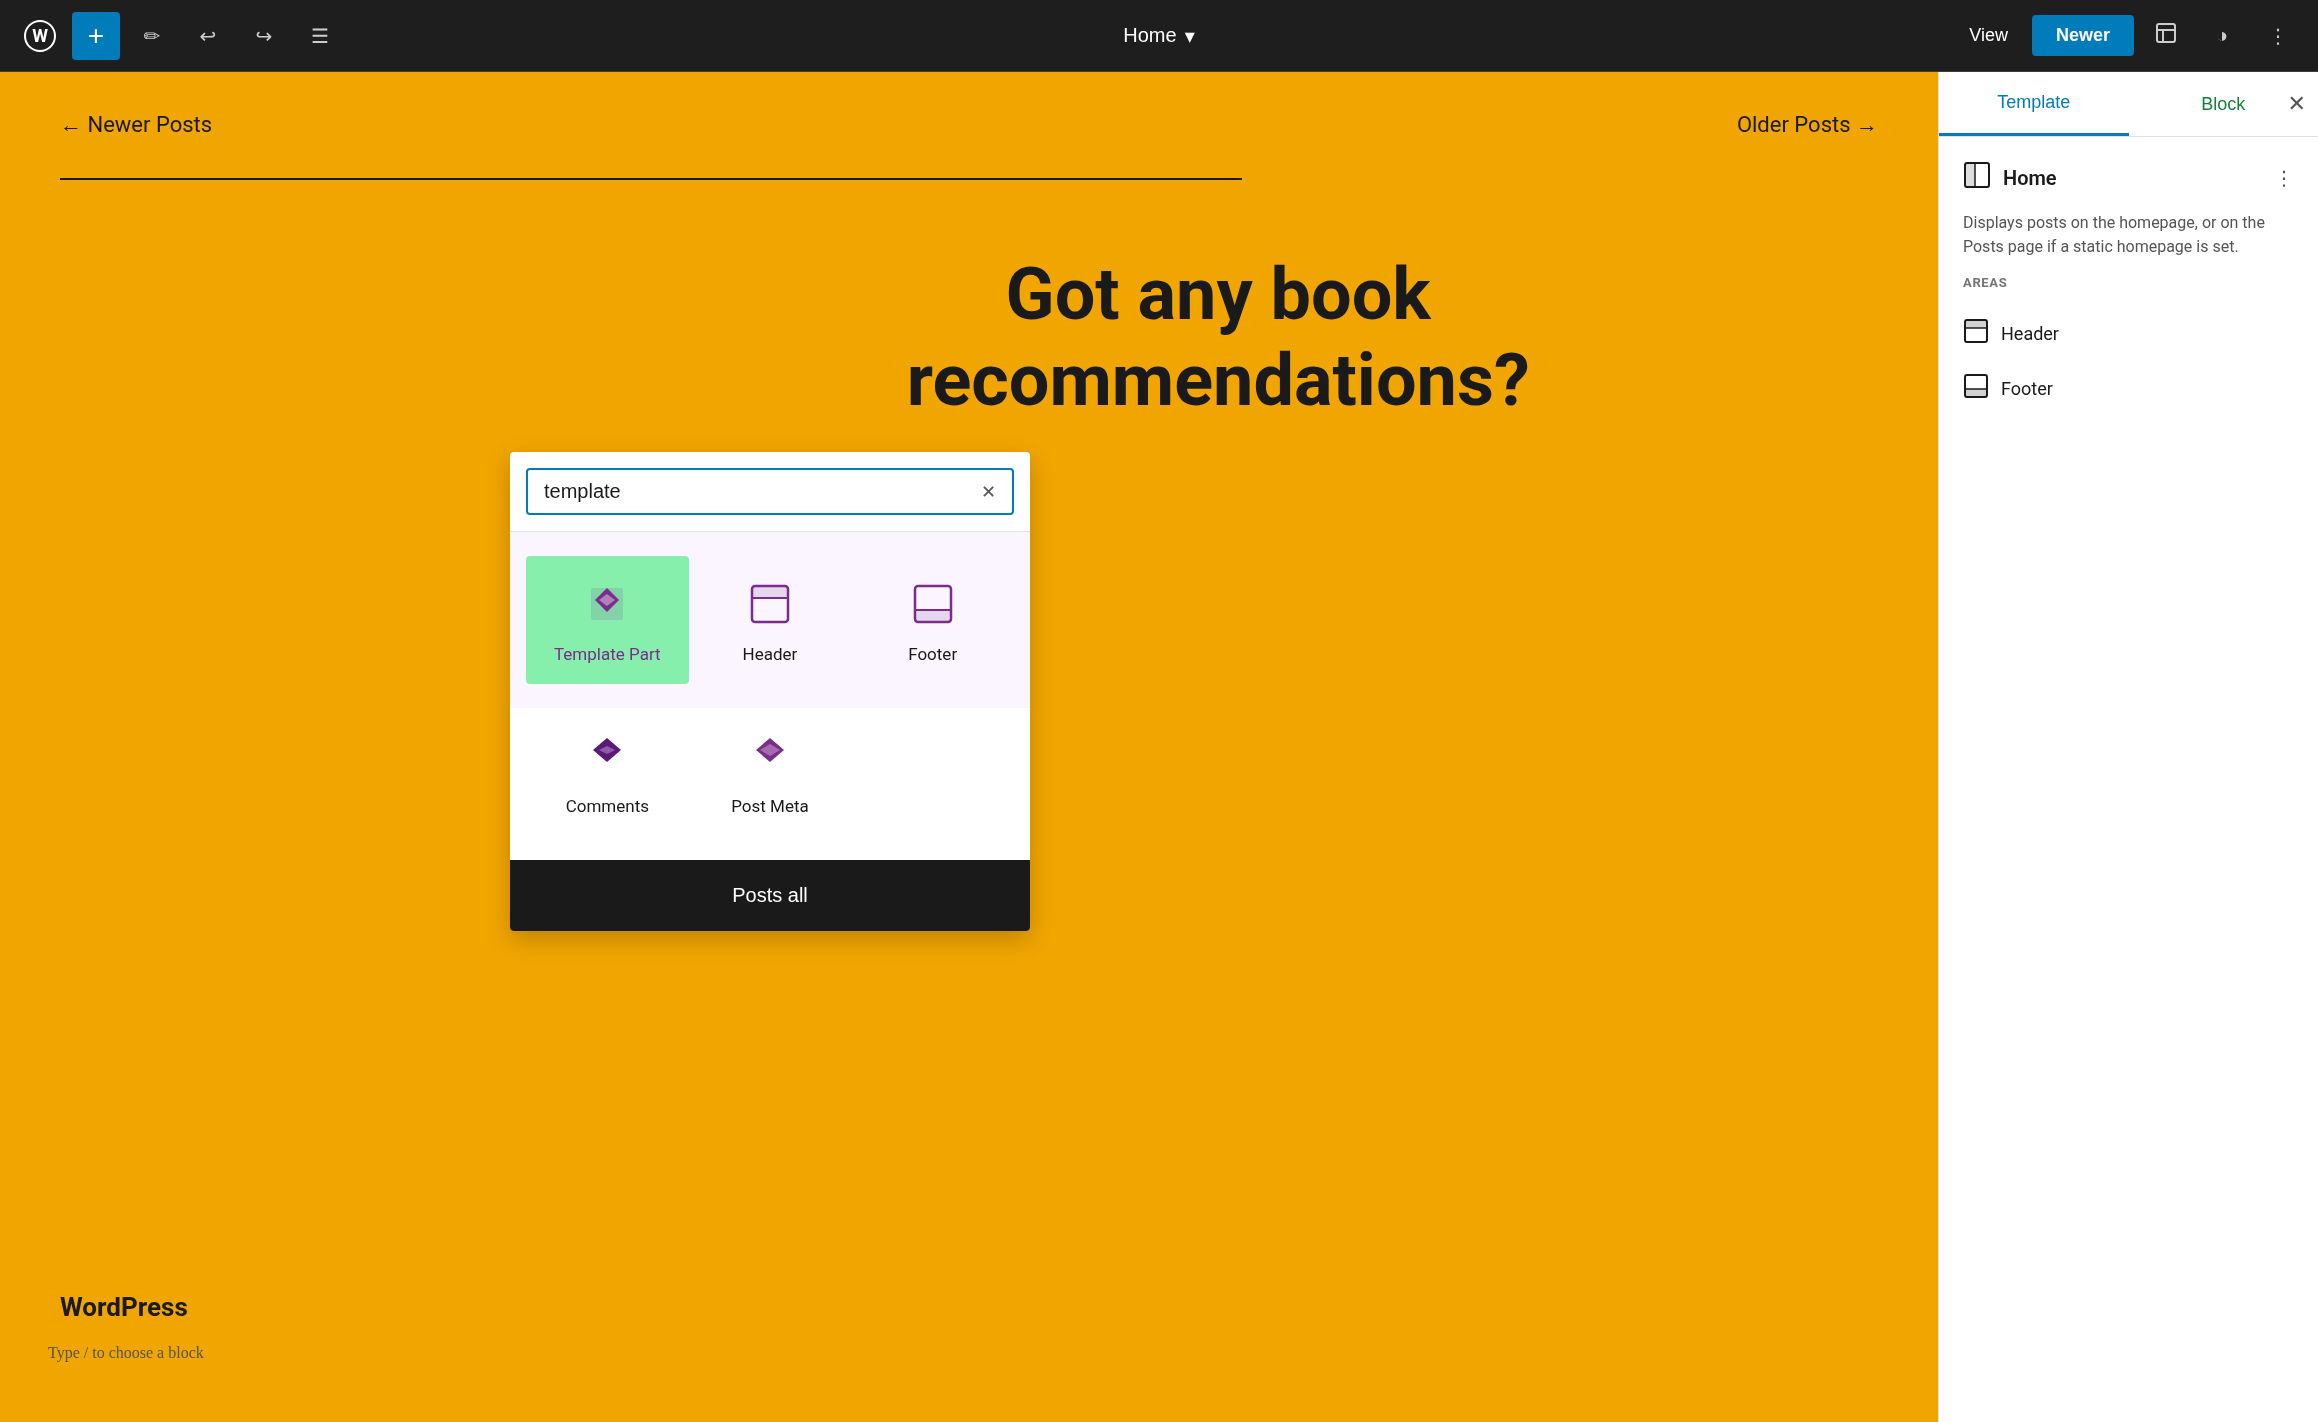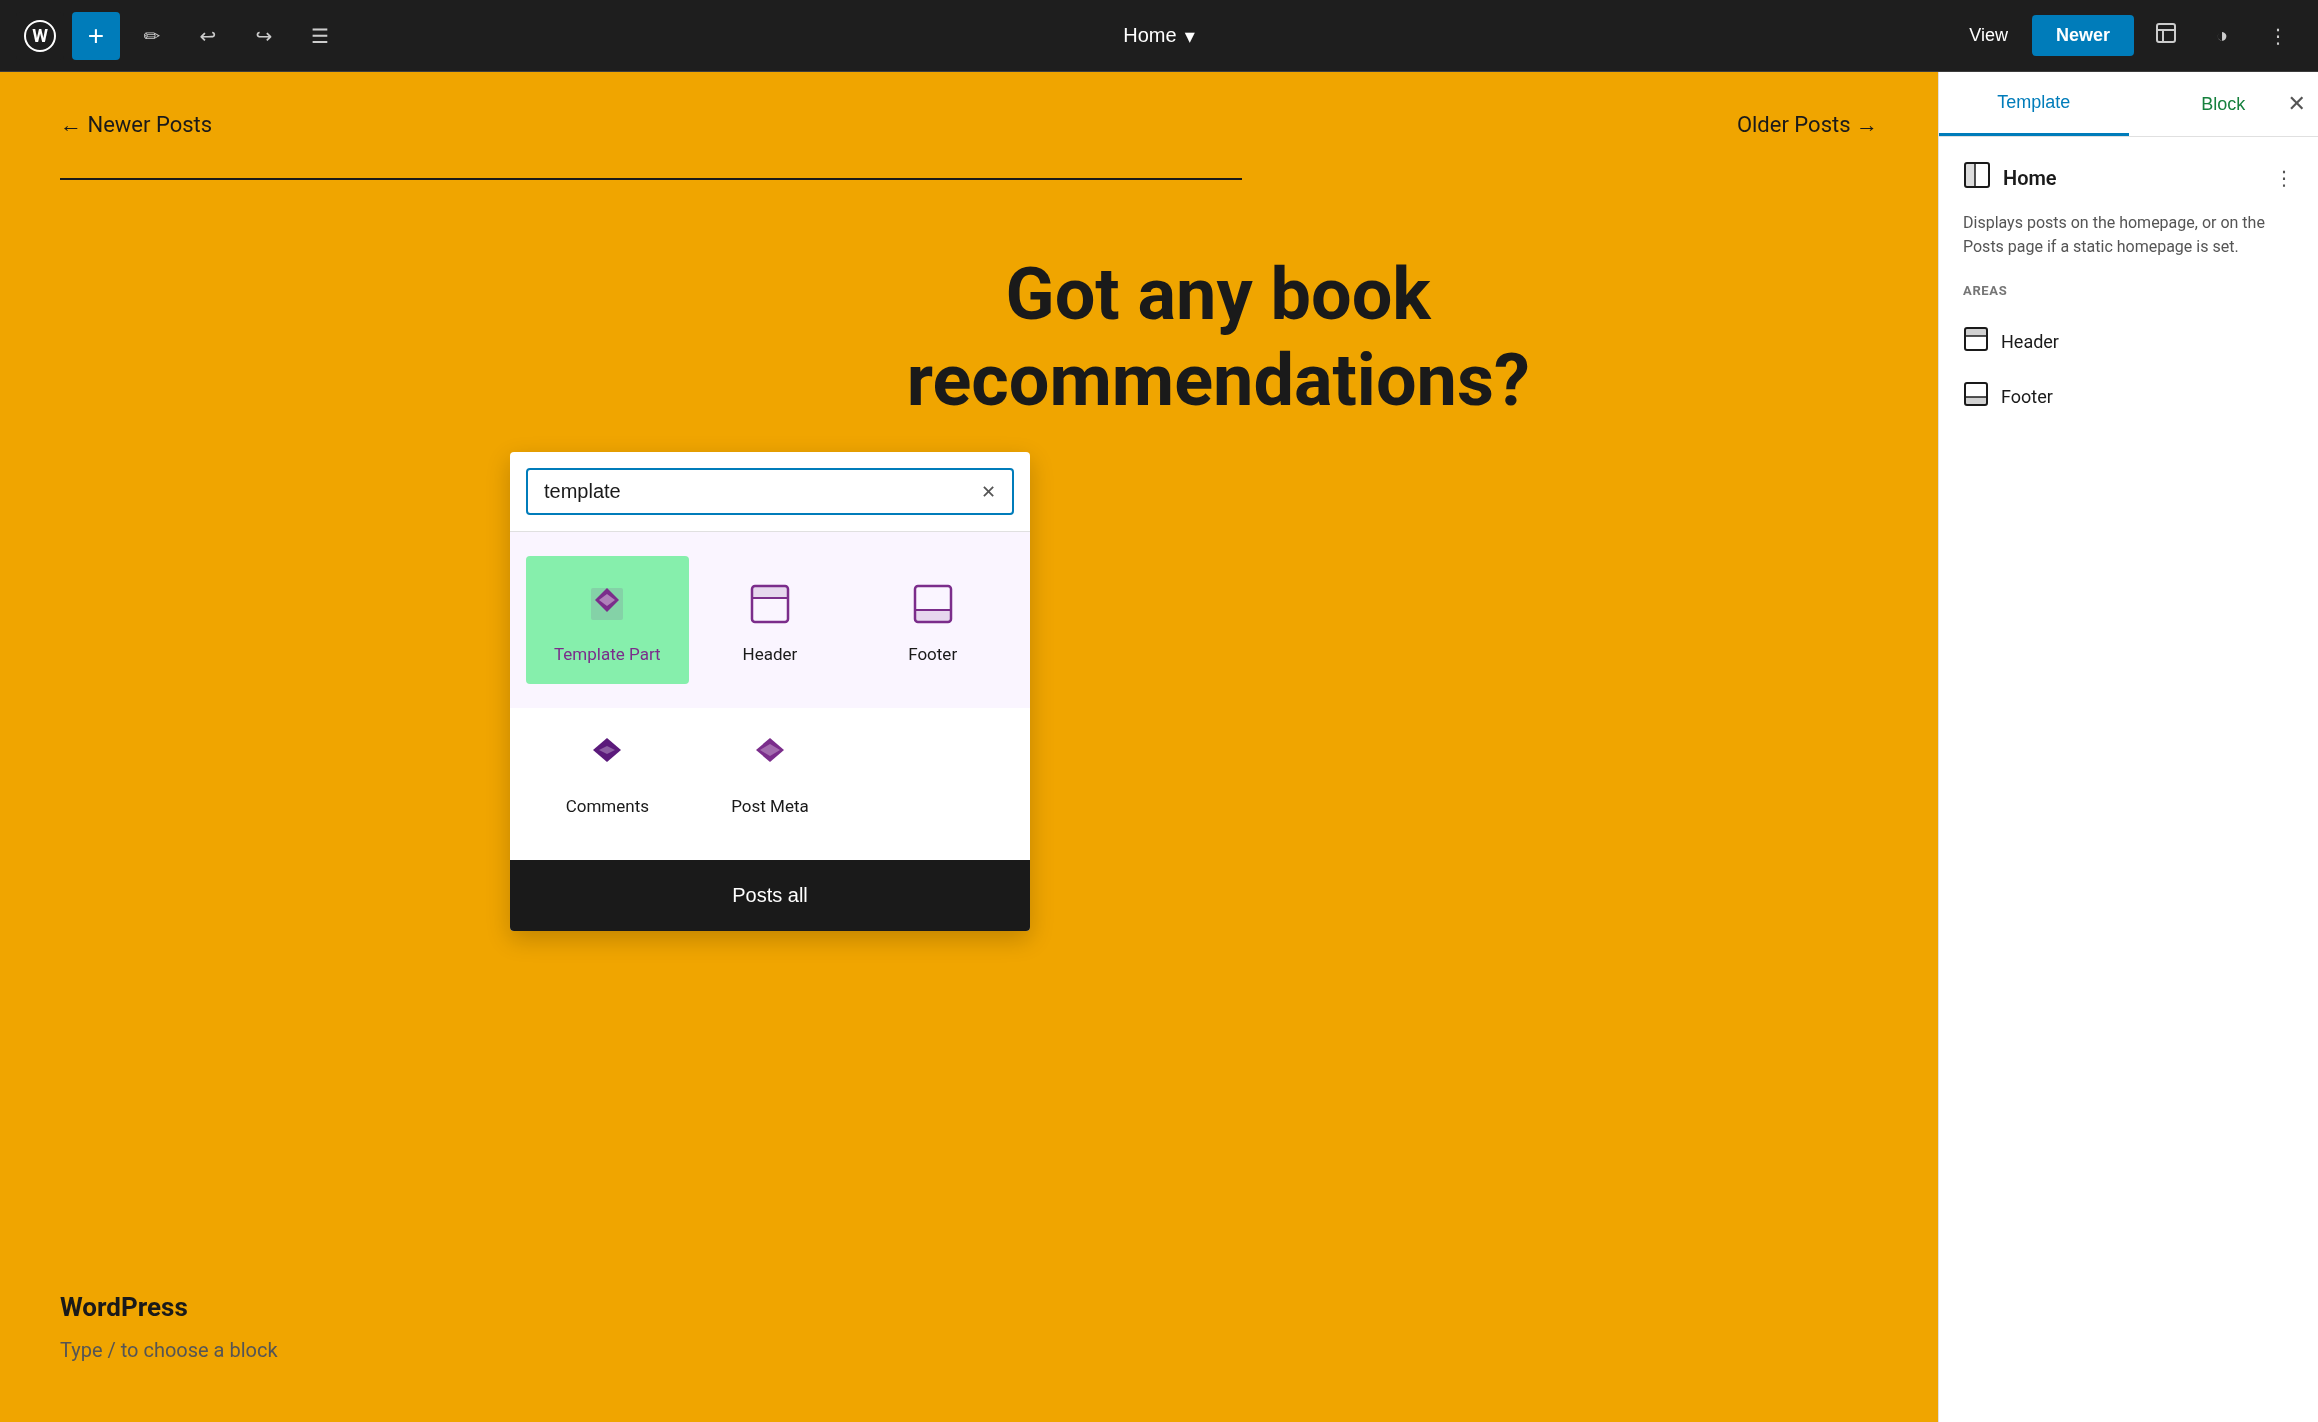--- a/index.html
+++ b/index.html
@@ -153,23 +153,24 @@
     }
     .footer-brand {
       font-size: 26px;
       font-weight: 700;
       color: #1a1a1a;
     }
 
     .type-hint {
       position: absolute;
       bottom: 60px;
-      left: 60px;
+      left: 48px;
       color: #555;
-      font-size: 20px;
+      font-size: 16px;
+      font-family: Liberation Serif, serif;
     }
 
     
     .block-inserter {
       position: absolute;
       top: 380px;
       left: 510px;
       width: 520px;
       background: white;
       border-radius: 4px;
@@ -325,21 +326,21 @@
       border: none;
       font-size: 20px;
       cursor: pointer;
       color: #555;
     }
 
     .template-description {
       font-size: 16px;
       color: #555;
       line-height: 1.5;
-      margin-bottom: 24px;
+      margin-bottom: 16px;
     }
 
     .areas-label {
       font-size: 13px;
       font-weight: 700;
       color: #757575;
       letter-spacing: 0.05em;
       text-transform: uppercase;
       margin-bottom: 16px;
     }

